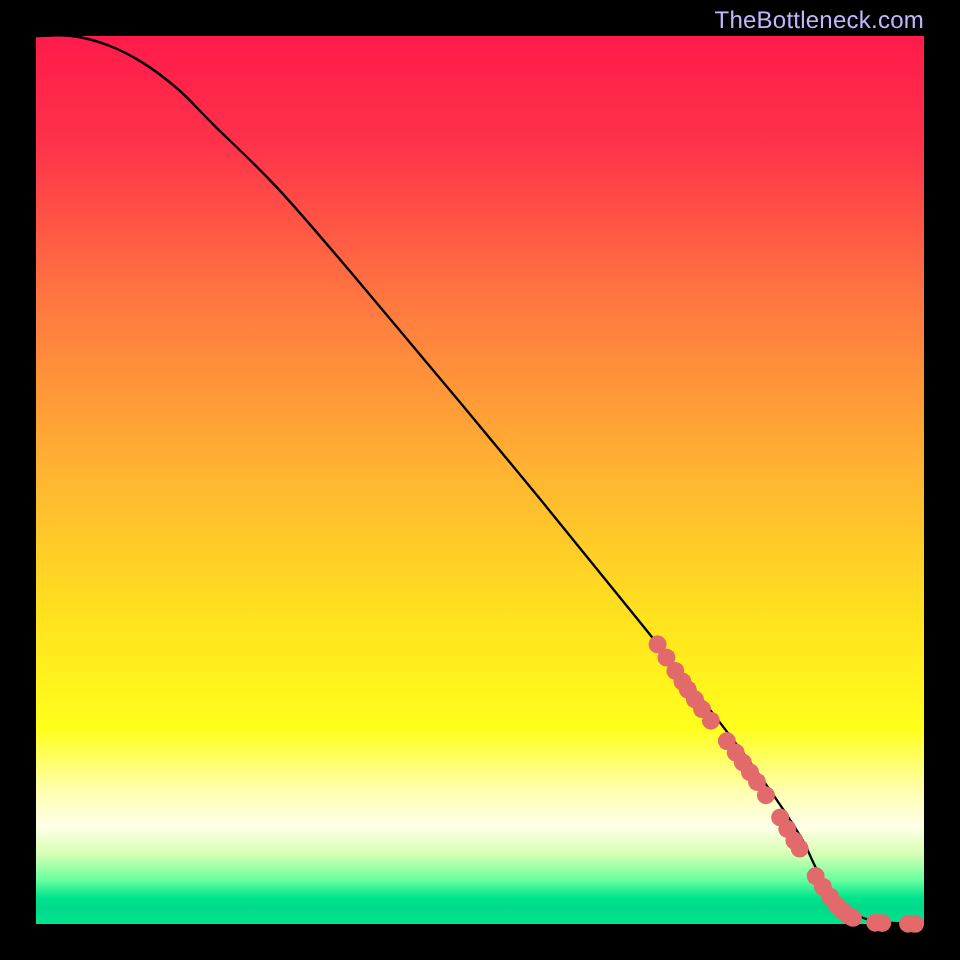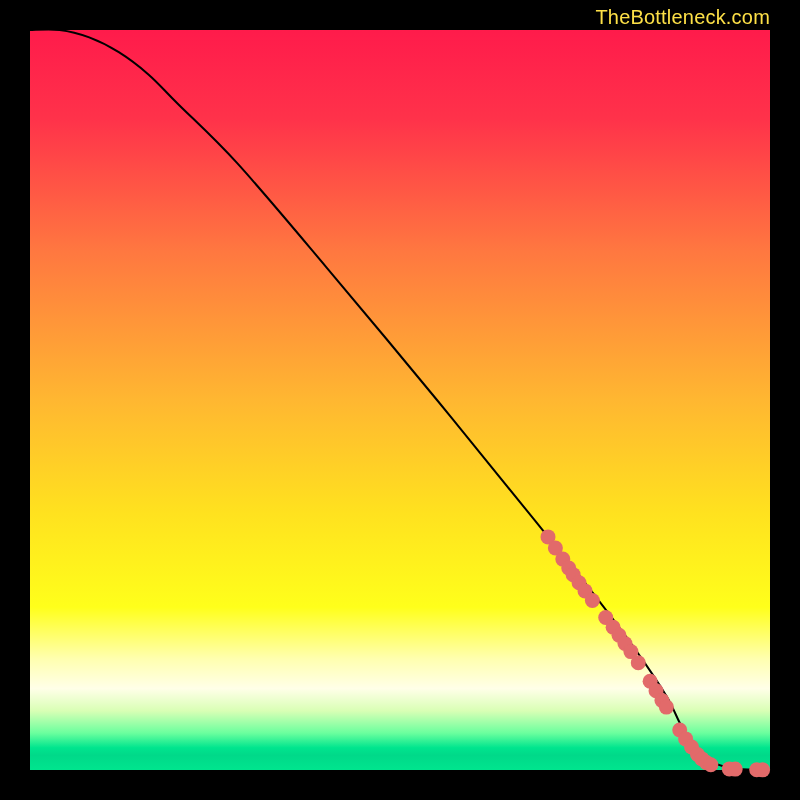--- a/index.html
+++ b/index.html
@@ -81,14 +81,14 @@
           <circle cx="676.36" cy="732.60" r="7.5" fill="#e26a6a" stroke="#d85a5a" stroke-width="0"></circle>
           <circle cx="680.80" cy="734.82" r="7.5" fill="#e26a6a" stroke="#d85a5a" stroke-width="0"></circle>
           <circle cx="699.30" cy="738.89" r="7.5" fill="#e26a6a" stroke="#d85a5a" stroke-width="0"></circle>
           <circle cx="705.22" cy="739.11" r="7.5" fill="#e26a6a" stroke="#d85a5a" stroke-width="0"></circle>
           <circle cx="726.68" cy="739.78" r="7.5" fill="#e26a6a" stroke="#d85a5a" stroke-width="0"></circle>
           <circle cx="732.60" cy="739.85" r="7.5" fill="#e26a6a" stroke="#d85a5a" stroke-width="0"></circle>
         </g>
     </svg>
   </div>
 
-  <div class="attribution" style="color: #fde047;">TheBottleneck.com</div>
+  <div class="attribution" style="color: #c4b5fd;">TheBottleneck.com</div>
 </div>
 
 </body></html>

